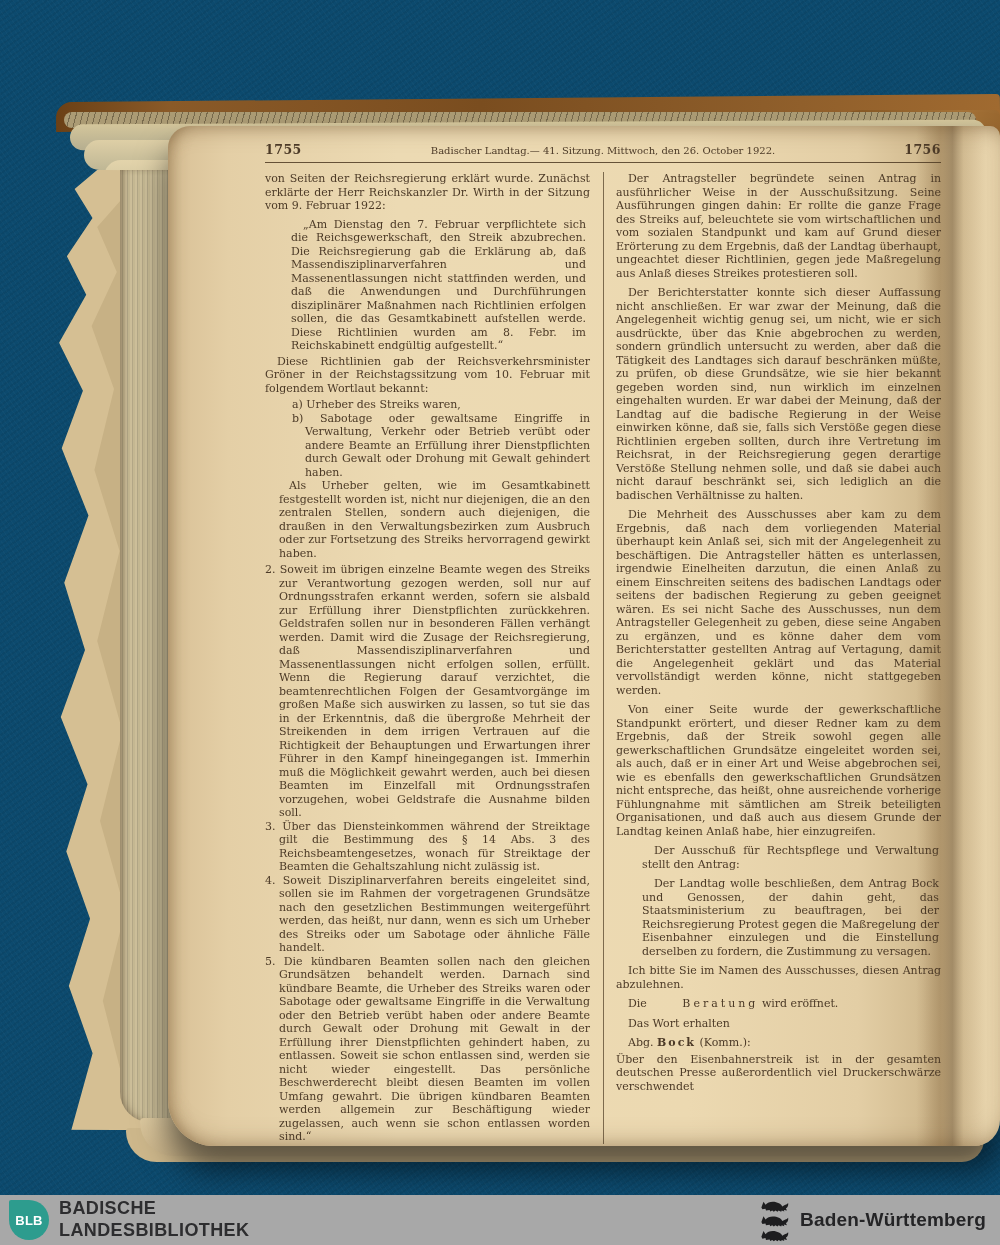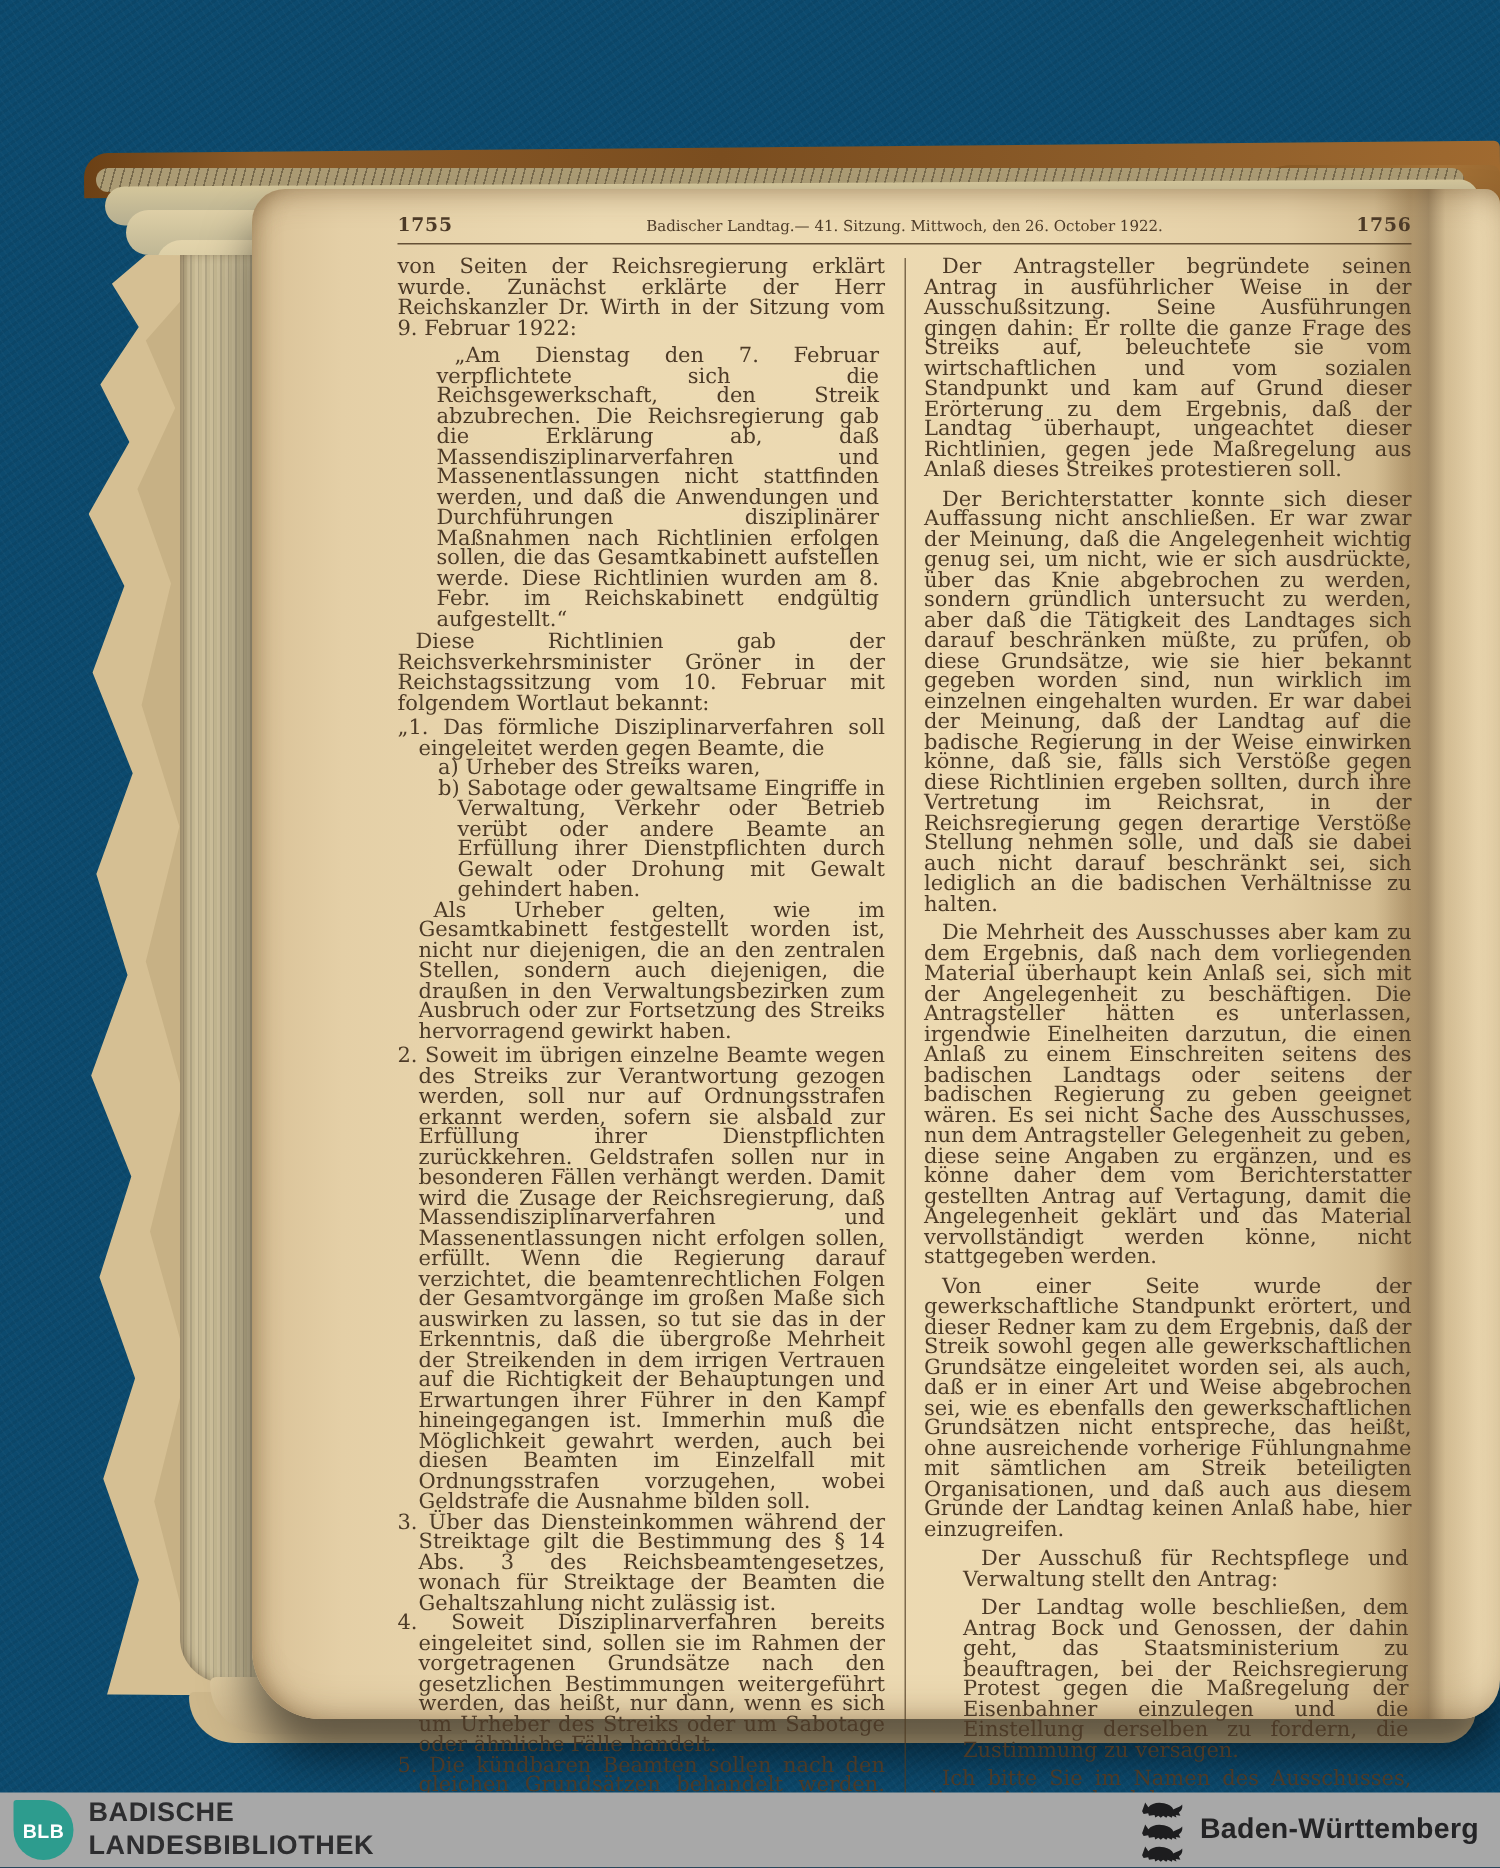--- a/index.html
+++ b/index.html
@@ -55,21 +55,21 @@
   .content{position:absolute;left:97px;top:16px;width:676px;color:#4c3a27;}
   .head{display:flex;align-items:baseline;}
   .pn{font-size:12.5px;font-weight:bold;letter-spacing:0.5px;}
   .pn.left{width:90px;}
   .pn.right{width:90px;text-align:right;}
   .head-title{flex:1;text-align:center;font-size:10px;}
   .rule{border-bottom:1px solid rgba(77,58,34,0.85);margin-top:5px;}
   .cols{display:flex;margin-top:9px;}
   .col{width:325px;hyphens:auto;}
   .sep{width:1px;background:rgba(77,58,34,0.7);margin:0 12px 0 13px;}
-  .p{font-size:14px;line-height:13.5px;text-align:justify;}
+  .p{font-size:11px;line-height:13.5px;text-align:justify;}
   .ind{text-indent:12px;}
   .quote{padding:2px 4px 2px 26px;text-indent:12px;}
   .hang1{padding-left:14px;text-indent:-14px;}
   .suba{padding-left:40px;text-indent:-13px;}
   .note{padding-left:14px;text-indent:10px;}
   .motion{padding-left:26px;padding-right:2px;text-indent:12px;}
   .mb3{margin-bottom:3px;} .mb6{margin-bottom:6px;} .mt6{margin-top:6px;}
   .spaced{letter-spacing:3px;padding-left:32px;}
   .bname{font-weight:bold;letter-spacing:2px;}
   
@@ -113,21 +113,20 @@
         <span class="pn right">1756</span>
       </div>
       <div class="rule"></div>
 
       <div class="cols">
 
         <div class="col" lang="de">
           <div class="p mb3">von Seiten der Reichsregierung erklärt wurde. Zunächst erklärte der Herr Reichskanzler Dr. Wirth in der Sitzung vom 9. Februar 1922:</div>
           <div class="p quote">„Am Dienstag den 7. Februar verpflichtete sich die Reichsgewerkschaft, den Streik abzubrechen. Die Reichsregierung gab die Erklärung ab, daß Massendisziplinarverfahren und Massenentlassungen nicht stattfinden werden, und daß die Anwendungen und Durchführungen disziplinärer Maßnahmen nach Richtlinien erfolgen sollen, die das Gesamtkabinett aufstellen werde. Diese Richtlinien wurden am 8. Febr. im Reichskabinett endgültig aufgestellt.“</div>
           <div class="p ind mb3">Diese Richtlinien gab der Reichsverkehrsminister Gröner in der Reichstagssitzung vom 10. Februar mit folgendem Wortlaut bekannt:</div>
-          <div class="p hang1">„1. Das förmliche Disziplinarverfahren soll eingeleitet werden gegen Beamte, die</div>
           <div class="p suba">a) Urheber des Streiks waren,</div>
           <div class="p suba">b) Sabotage oder gewaltsame Eingriffe in Verwaltung, Verkehr oder Betrieb verübt oder andere Beamte an Erfüllung ihrer Dienstpflichten durch Gewalt oder Drohung mit Gewalt gehindert haben.</div>
           <div class="p note mb3">Als Urheber gelten, wie im Gesamtkabinett festgestellt worden ist, nicht nur diejenigen, die an den zentralen Stellen, sondern auch diejenigen, die draußen in den Verwaltungsbezirken zum Ausbruch oder zur Fortsetzung des Streiks hervorragend gewirkt haben.</div>
           <div class="p hang1">2. Soweit im übrigen einzelne Beamte wegen des Streiks zur Verantwortung gezogen werden, soll nur auf Ordnungsstrafen erkannt werden, sofern sie alsbald zur Erfüllung ihrer Dienstpflichten zurückkehren. Geldstrafen sollen nur in besonderen Fällen verhängt werden. Damit wird die Zusage der Reichsregierung, daß Massendisziplinarverfahren und Massenentlassungen nicht erfolgen sollen, erfüllt. Wenn die Regierung darauf verzichtet, die beamtenrechtlichen Folgen der Gesamtvorgänge im großen Maße sich auswirken zu lassen, so tut sie das in der Erkenntnis, daß die übergroße Mehrheit der Streikenden in dem irrigen Vertrauen auf die Richtigkeit der Behauptungen und Erwartungen ihrer Führer in den Kampf hineingegangen ist. Immerhin muß die Möglichkeit gewahrt werden, auch bei diesen Beamten im Einzelfall mit Ordnungsstrafen vorzugehen, wobei Geldstrafe die Ausnahme bilden soll.</div>
           <div class="p hang1">3. Über das Diensteinkommen während der Streiktage gilt die Bestimmung des § 14 Abs. 3 des Reichsbeamtengesetzes, wonach für Streiktage der Beamten die Gehaltszahlung nicht zulässig ist.</div>
           <div class="p hang1">4. Soweit Disziplinarverfahren bereits eingeleitet sind, sollen sie im Rahmen der vorgetragenen Grundsätze nach den gesetzlichen Bestimmungen weitergeführt werden, das heißt, nur dann, wenn es sich um Urheber des Streiks oder um Sabotage oder ähnliche Fälle handelt.</div>
           <div class="p hang1">5. Die kündbaren Beamten sollen nach den gleichen Grundsätzen behandelt werden. Darnach sind kündbare Beamte, die Urheber des Streiks waren oder Sabotage oder gewaltsame Eingriffe in die Verwaltung oder den Betrieb verübt haben oder andere Beamte durch Gewalt oder Drohung mit Gewalt in der Erfüllung ihrer Dienstpflichten gehindert haben, zu entlassen. Soweit sie schon entlassen sind, werden sie nicht wieder eingestellt. Das persönliche Beschwerderecht bleibt diesen Beamten im vollen Umfang gewahrt. Die übrigen kündbaren Beamten werden allgemein zur Beschäftigung wieder zugelassen, auch wenn sie schon entlassen worden sind.“</div>
         </div>
 
         <div class="sep"></div>

